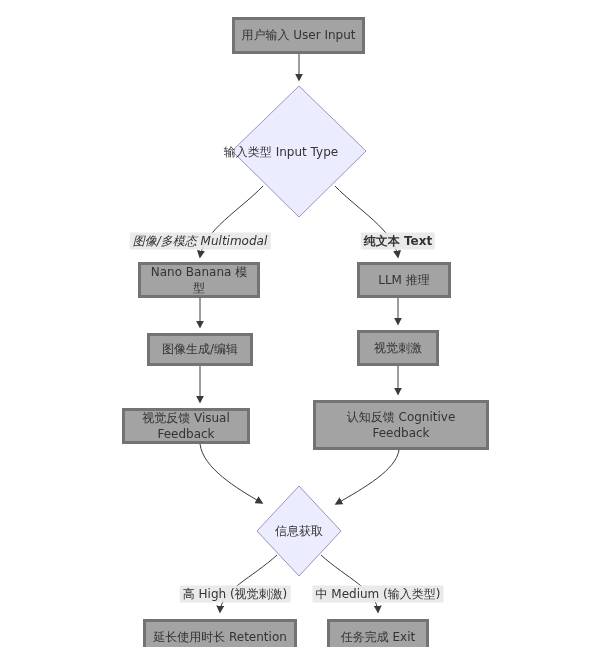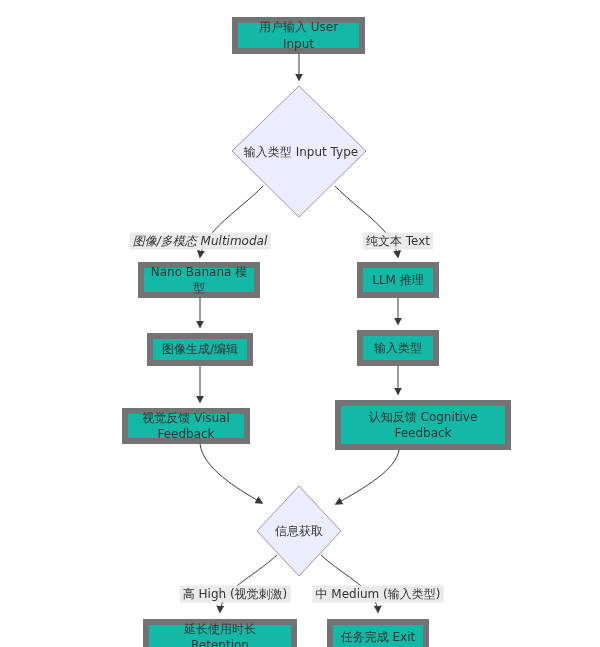--- a/index.html
+++ b/index.html
@@ -12,22 +12,22 @@
     font-family: "DejaVu Sans", "Liberation Sans", sans-serif;
     color: #333333;
   }
   .edges-layer {
     position: absolute;
     left: 0; top: 0;
     width: 600px; height: 647px;
   }
   .node {
     position: absolute;
-    background: #14b8a6;
-    border: 6px solid #737373;
+    background: #a3a3a3;
+    border: 3px solid #737373;
     display: flex;
     align-items: center;
     justify-content: center;
     text-align: center;
     font-size: 12px;
     line-height: 1.35;
     color: #333333;
     box-sizing: border-box;
     padding: 8px 6px;
   }
@@ -45,29 +45,29 @@
     font-size: 12px;
     white-space: nowrap;
     padding: 0 3px;
     color: #333333;
   }
   
   .n-user-input   { left: 232px; top: 17px;  width: 133px; height: 37px; }
   .n-nano         { left: 138px; top: 262px; width: 122px; height: 36px; }
   .n-imggen       { left: 147px; top: 333px; width: 106px; height: 33px; }
   .n-visual       { left: 122px; top: 408px; width: 128px; height: 36px; }
-  .n-llm          { left: 357px; top: 262px; width: 82px;  height: 36px; }
+  .n-llm          { left: 357px; top: 262px; width: 94px;  height: 36px; }
   .n-textreply    { left: 357px; top: 330px; width: 82px;  height: 36px; }
-  .n-cognitive    { left: 313px; top: 400px; width: 176px; height: 50px; margin-left: 22px; }
+  .n-cognitive    { left: 313px; top: 400px; width: 176px; height: 50px; }
   .n-retention    { left: 143px; top: 619px; width: 154px; height: 36px; }
   .n-exit         { left: 327px; top: 619px; width: 102px; height: 36px; }
-  .dl-input-type      { left: 301px; top: 152px; text-align: center; }
+  .dl-input-type      { left: 281px; top: 152px; text-align: center; }
   .dl-satisfaction    { left: 299px; top: 531px; }
   .el-multimodal  { left: 200px; top: 241px; font-style: italic; }
-  .el-text        { left: 398px; top: 241px; }
+  .el-text        { left: 398px; top: 241px; font-weight: bold; }
   .el-high        { left: 215px; top: 594px; margin-left: 20px; }
   .el-medium      { left: 378px; top: 594px; }
 </style>
 </head>
 <body>
 
 <div class="canvas">
 
   <svg class="edges-layer" width="600" height="647" viewBox="0 0 600 647" xmlns="http://www.w3.org/2000/svg">
     <defs>
@@ -92,21 +92,21 @@
 
     <polygon points="299,86 366,151 299,217 232,151" fill="#ececff" stroke="#9c92c0" stroke-width="1"></polygon>
     <polygon points="299,486 341,531 299,576 257,531" fill="#ececff" stroke="#9c92c0" stroke-width="1"></polygon>
   </svg>
 
   <div class="node n-user-input">用户输入 User Input</div>
   <div class="node n-nano">Nano Banana 模型</div>
   <div class="node n-imggen">图像生成/编辑</div>
   <div class="node n-visual">视觉反馈 Visual Feedback</div>
   <div class="node n-llm">LLM 推理</div>
-  <div class="node n-textreply">输入类型</div>
+  <div class="node n-textreply">视觉刺激</div>
   <div class="node n-cognitive">认知反馈 Cognitive Feedback</div>
   <div class="node n-retention">延长使用时长 Retention</div>
   <div class="node n-exit">任务完成 Exit</div>
 
   <div class="diamond-label dl-input-type">输入类型 Input Type</div>
   <div class="diamond-label dl-satisfaction">信息获取</div>
 
   <div class="edge-label el-multimodal">图像/多模态 Multimodal</div>
   <div class="edge-label el-text">纯文本 Text</div>
   <div class="edge-label el-high">高 High (视觉刺激)</div>

